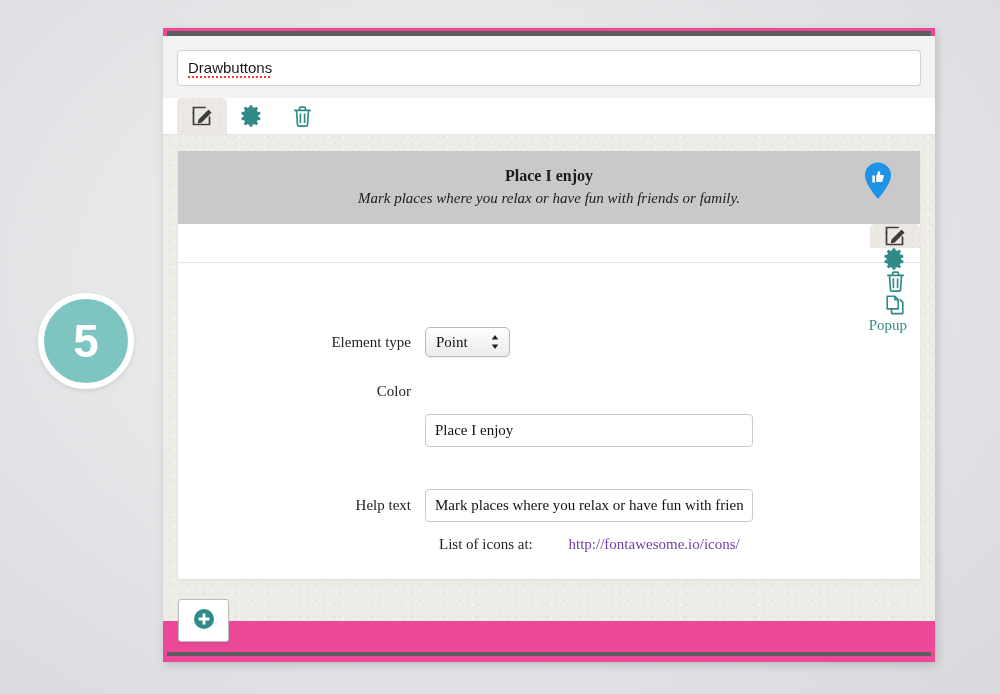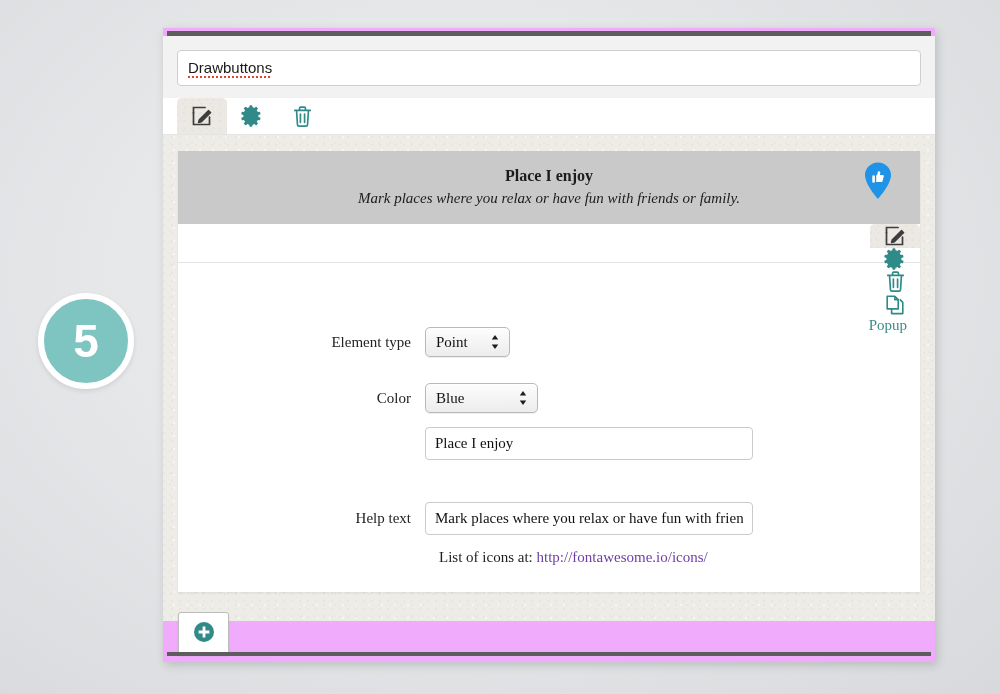--- a/index.html
+++ b/index.html
@@ -15,21 +15,21 @@
     position:absolute;left:38px;top:293px;width:96px;height:96px;border-radius:50%;
     background:#7ec5c2;border:6px solid #ffffff;box-sizing:border-box;
     box-shadow:0 2px 5px rgba(0,0,0,.10);
     display:flex;align-items:center;justify-content:center;
     color:#ffffff;font-size:46px;font-weight:bold;line-height:1;
   }
 
   
   .window{
     position:absolute;left:163px;top:28px;width:772px;height:634px;
-    background:#f0abfc;box-shadow:2px 3px 9px rgba(0,0,0,.16);
+    background:#ec4899;box-shadow:2px 3px 9px rgba(0,0,0,.16);
   }
   .win-topbar{height:5px;background:#5d5d5d;margin:3px 4px 0 4px;}
   .win-botbar{position:absolute;left:4px;right:4px;bottom:6px;height:4px;background:#5d5d5d;}
 
   
   .title-row{padding:14px 14px 12px 14px;background:#f2f2f2;}
   .title-input{
     box-sizing:border-box;width:100%;height:36px;border:1px solid #cfcfcf;border-radius:4px;
     background:#ffffff;padding:0 10px;font-size:15px;color:#1a1a1a;
     display:flex;align-items:center;
@@ -100,21 +100,21 @@
   .sel.w1{width:85px;}
   .sel.w2{width:113px;}
   .sel .arrows{position:absolute;right:9px;top:50%;transform:translateY(-50%);line-height:0;}
   .txt{
     box-sizing:border-box;height:33px;width:328px;border:1px solid #cacaca;border-radius:4px;
     background:#ffffff;font-size:15px;color:#111;display:flex;align-items:center;
     padding:0 9px;overflow:hidden;white-space:nowrap;
   }
   .txt span{display:block;overflow:hidden;text-overflow:clip;white-space:nowrap;}
   .hint{margin-left:247px;padding-left:14px;font-size:15px;color:#1f1f1f;}
-  .hint a{color:#6d3fa5;text-decoration:none;}
+  .hint a{color:#6d3fa5;text-decoration:none;margin-left:32px;}
 
   
   .addbtn{
     margin-top:20px;width:49px;height:41px;background:#ffffff;border:1px solid #bdbdbd;
     border-radius:3px;display:flex;align-items:center;justify-content:center;
     box-shadow:0 1px 2px rgba(0,0,0,.10);cursor:pointer;
   }
 </style>
 </head>
 <body>
@@ -232,29 +232,20 @@
                 <svg width="10" height="18" viewBox="0 0 10 18" fill="#1d1d1d">
                   <path d="M5 2.1 8.2 6.6H1.8z"></path>
                     <path d="M5 15.9 1.8 11.4h6.4z"></path>
                 </svg>
               </span>
             </div>
           </div>
 
           <div class="frm-row" style="margin-top:26px;">
             <div class="frm-label">Color</div>
-            <div class="sel w2">
-              <span>Blue</span>
-              <span class="arrows">
-                <svg width="10" height="18" viewBox="0 0 10 18" fill="#1d1d1d">
-                  <path d="M5 2.1 8.2 6.6H1.8z"></path>
-                    <path d="M5 15.9 1.8 11.4h6.4z"></path>
-                </svg>
-              </span>
-            </div>
           </div>
 
           <div class="frm-row" style="margin-top:8px;">
             <div class="frm-label"></div>
             <div class="txt" title="Name">
               <span>Place I enjoy</span>
             </div>
           </div>
 
           <div class="frm-row">

